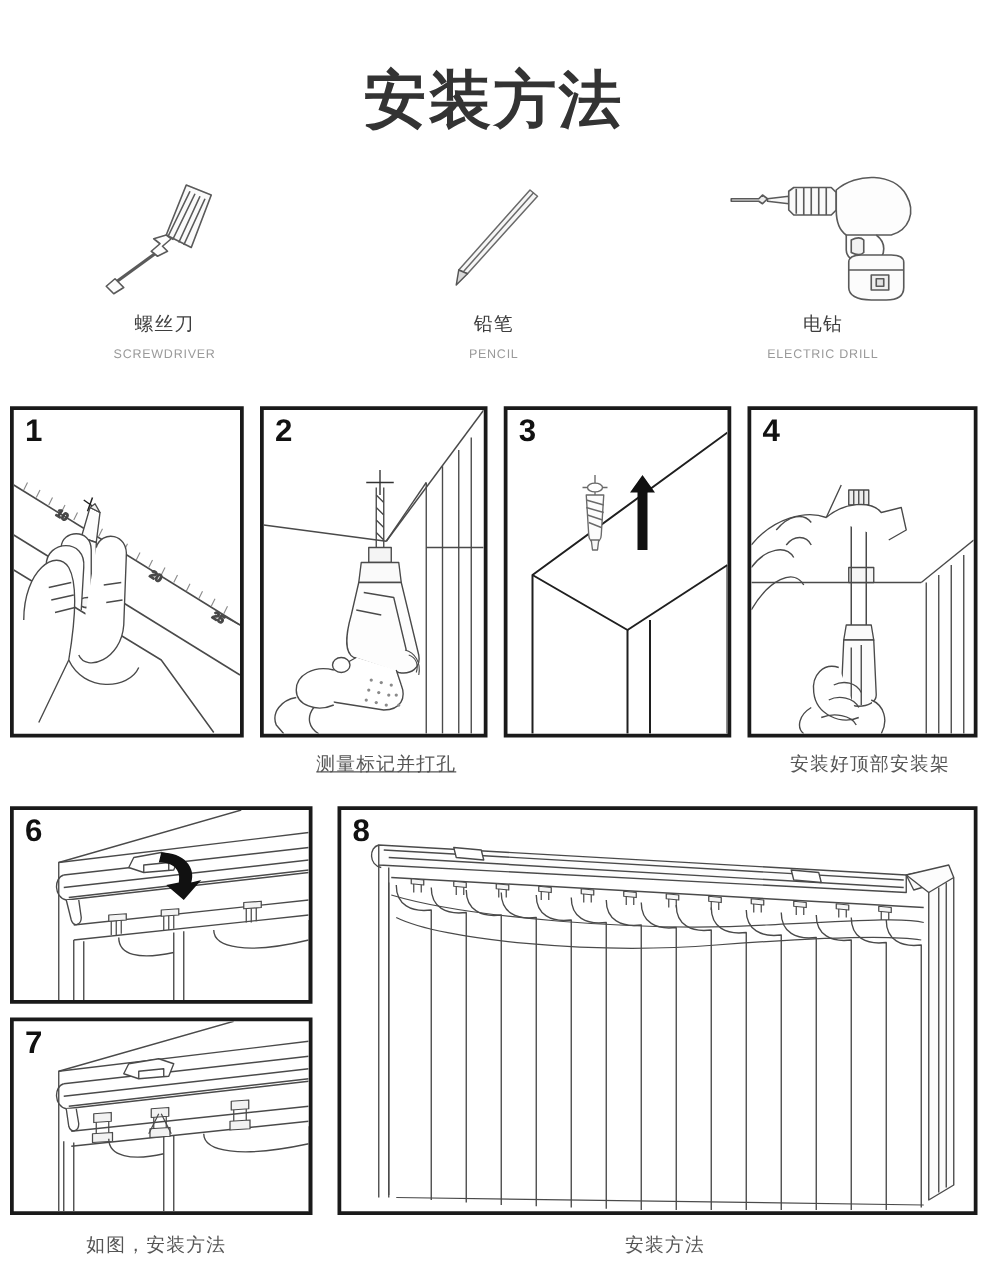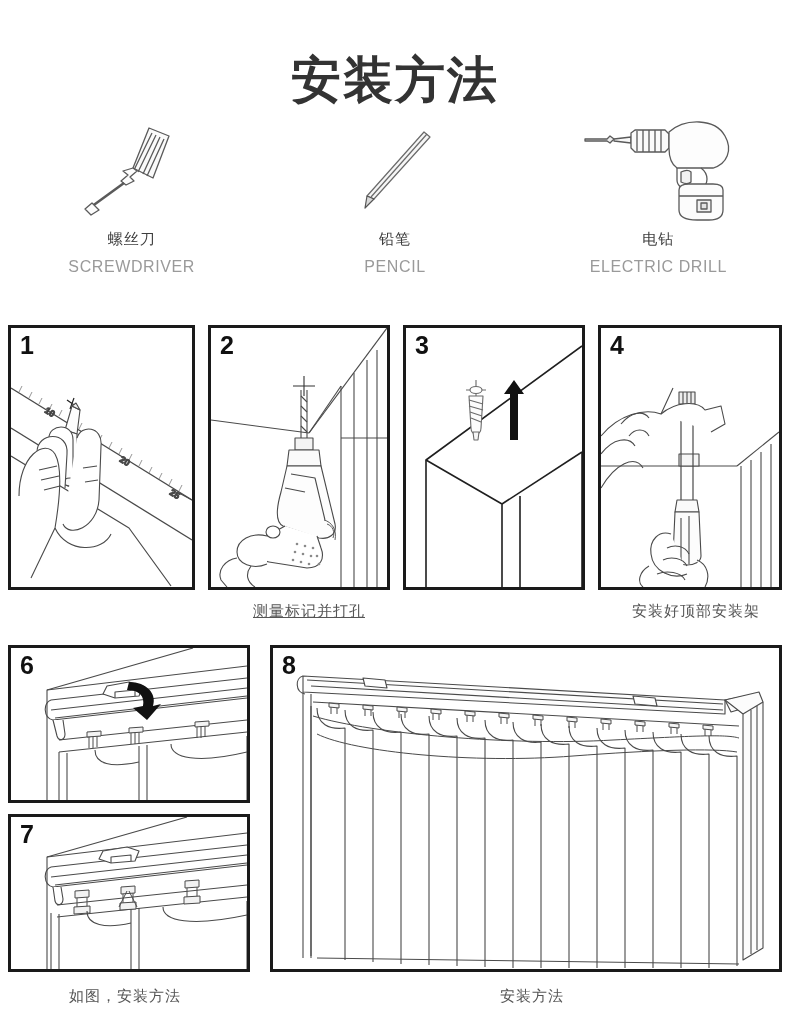--- a/index.html
+++ b/index.html
@@ -32,21 +32,21 @@
     font-weight: bold;
     color: #333333;
     letter-spacing: 2px;
     line-height: 60px;
   }
 
   
   .tools {
     position: absolute;
     left: 0;
-    top: 114px;
+    top: 134px;
     width: 790px;
     height: 175px;
     display: flex;
   }
   .tool {
     flex: 1 1 0;
     display: flex;
     flex-direction: column;
     align-items: center;
   }
@@ -57,21 +57,21 @@
     align-items: center;
     justify-content: center;
   }
   .tool-name-cn {
     font-size: 15px;
     color: #3d3d3d;
     margin-top: 6px;
     letter-spacing: 1px;
   }
   .tool-name-en {
-    font-size: 16px;
+    font-size: 10px;
     color: #9a9a9a;
     margin-top: 9px;
     letter-spacing: 0.6px;
   }
 
   
   .panel {
     position: absolute;
     border: 3px solid #1a1a1a;
     background: #ffffff;

